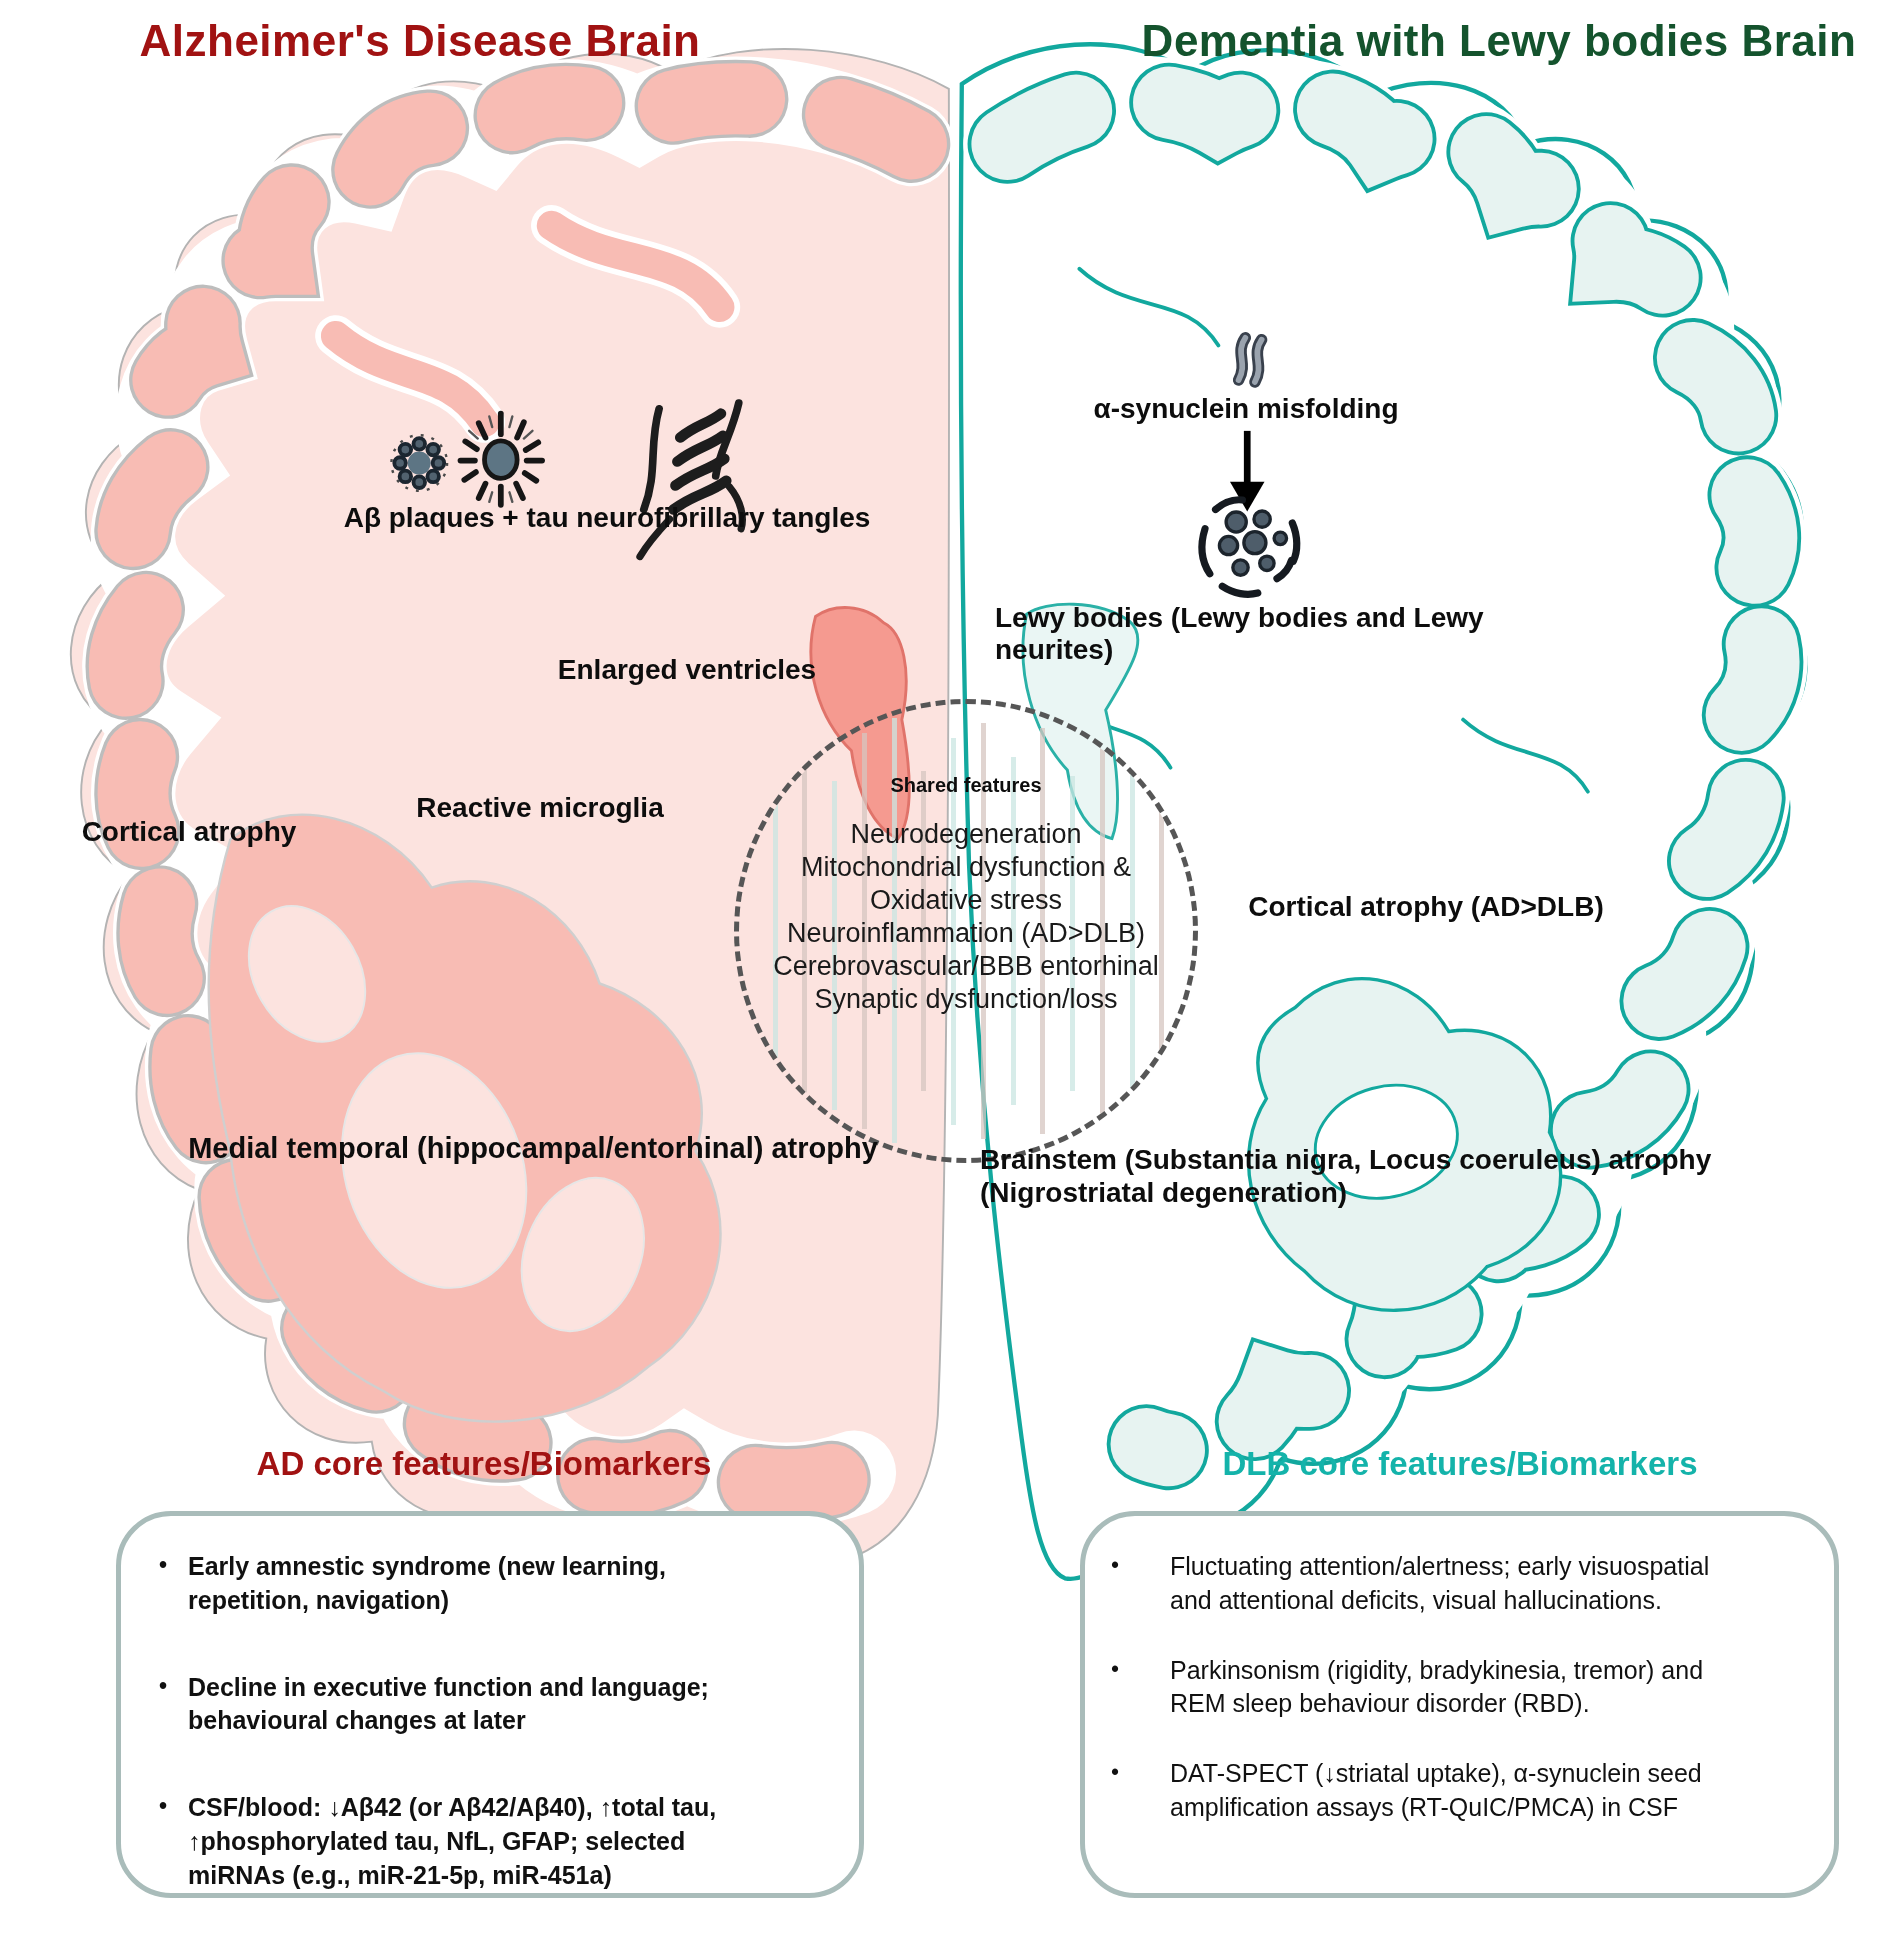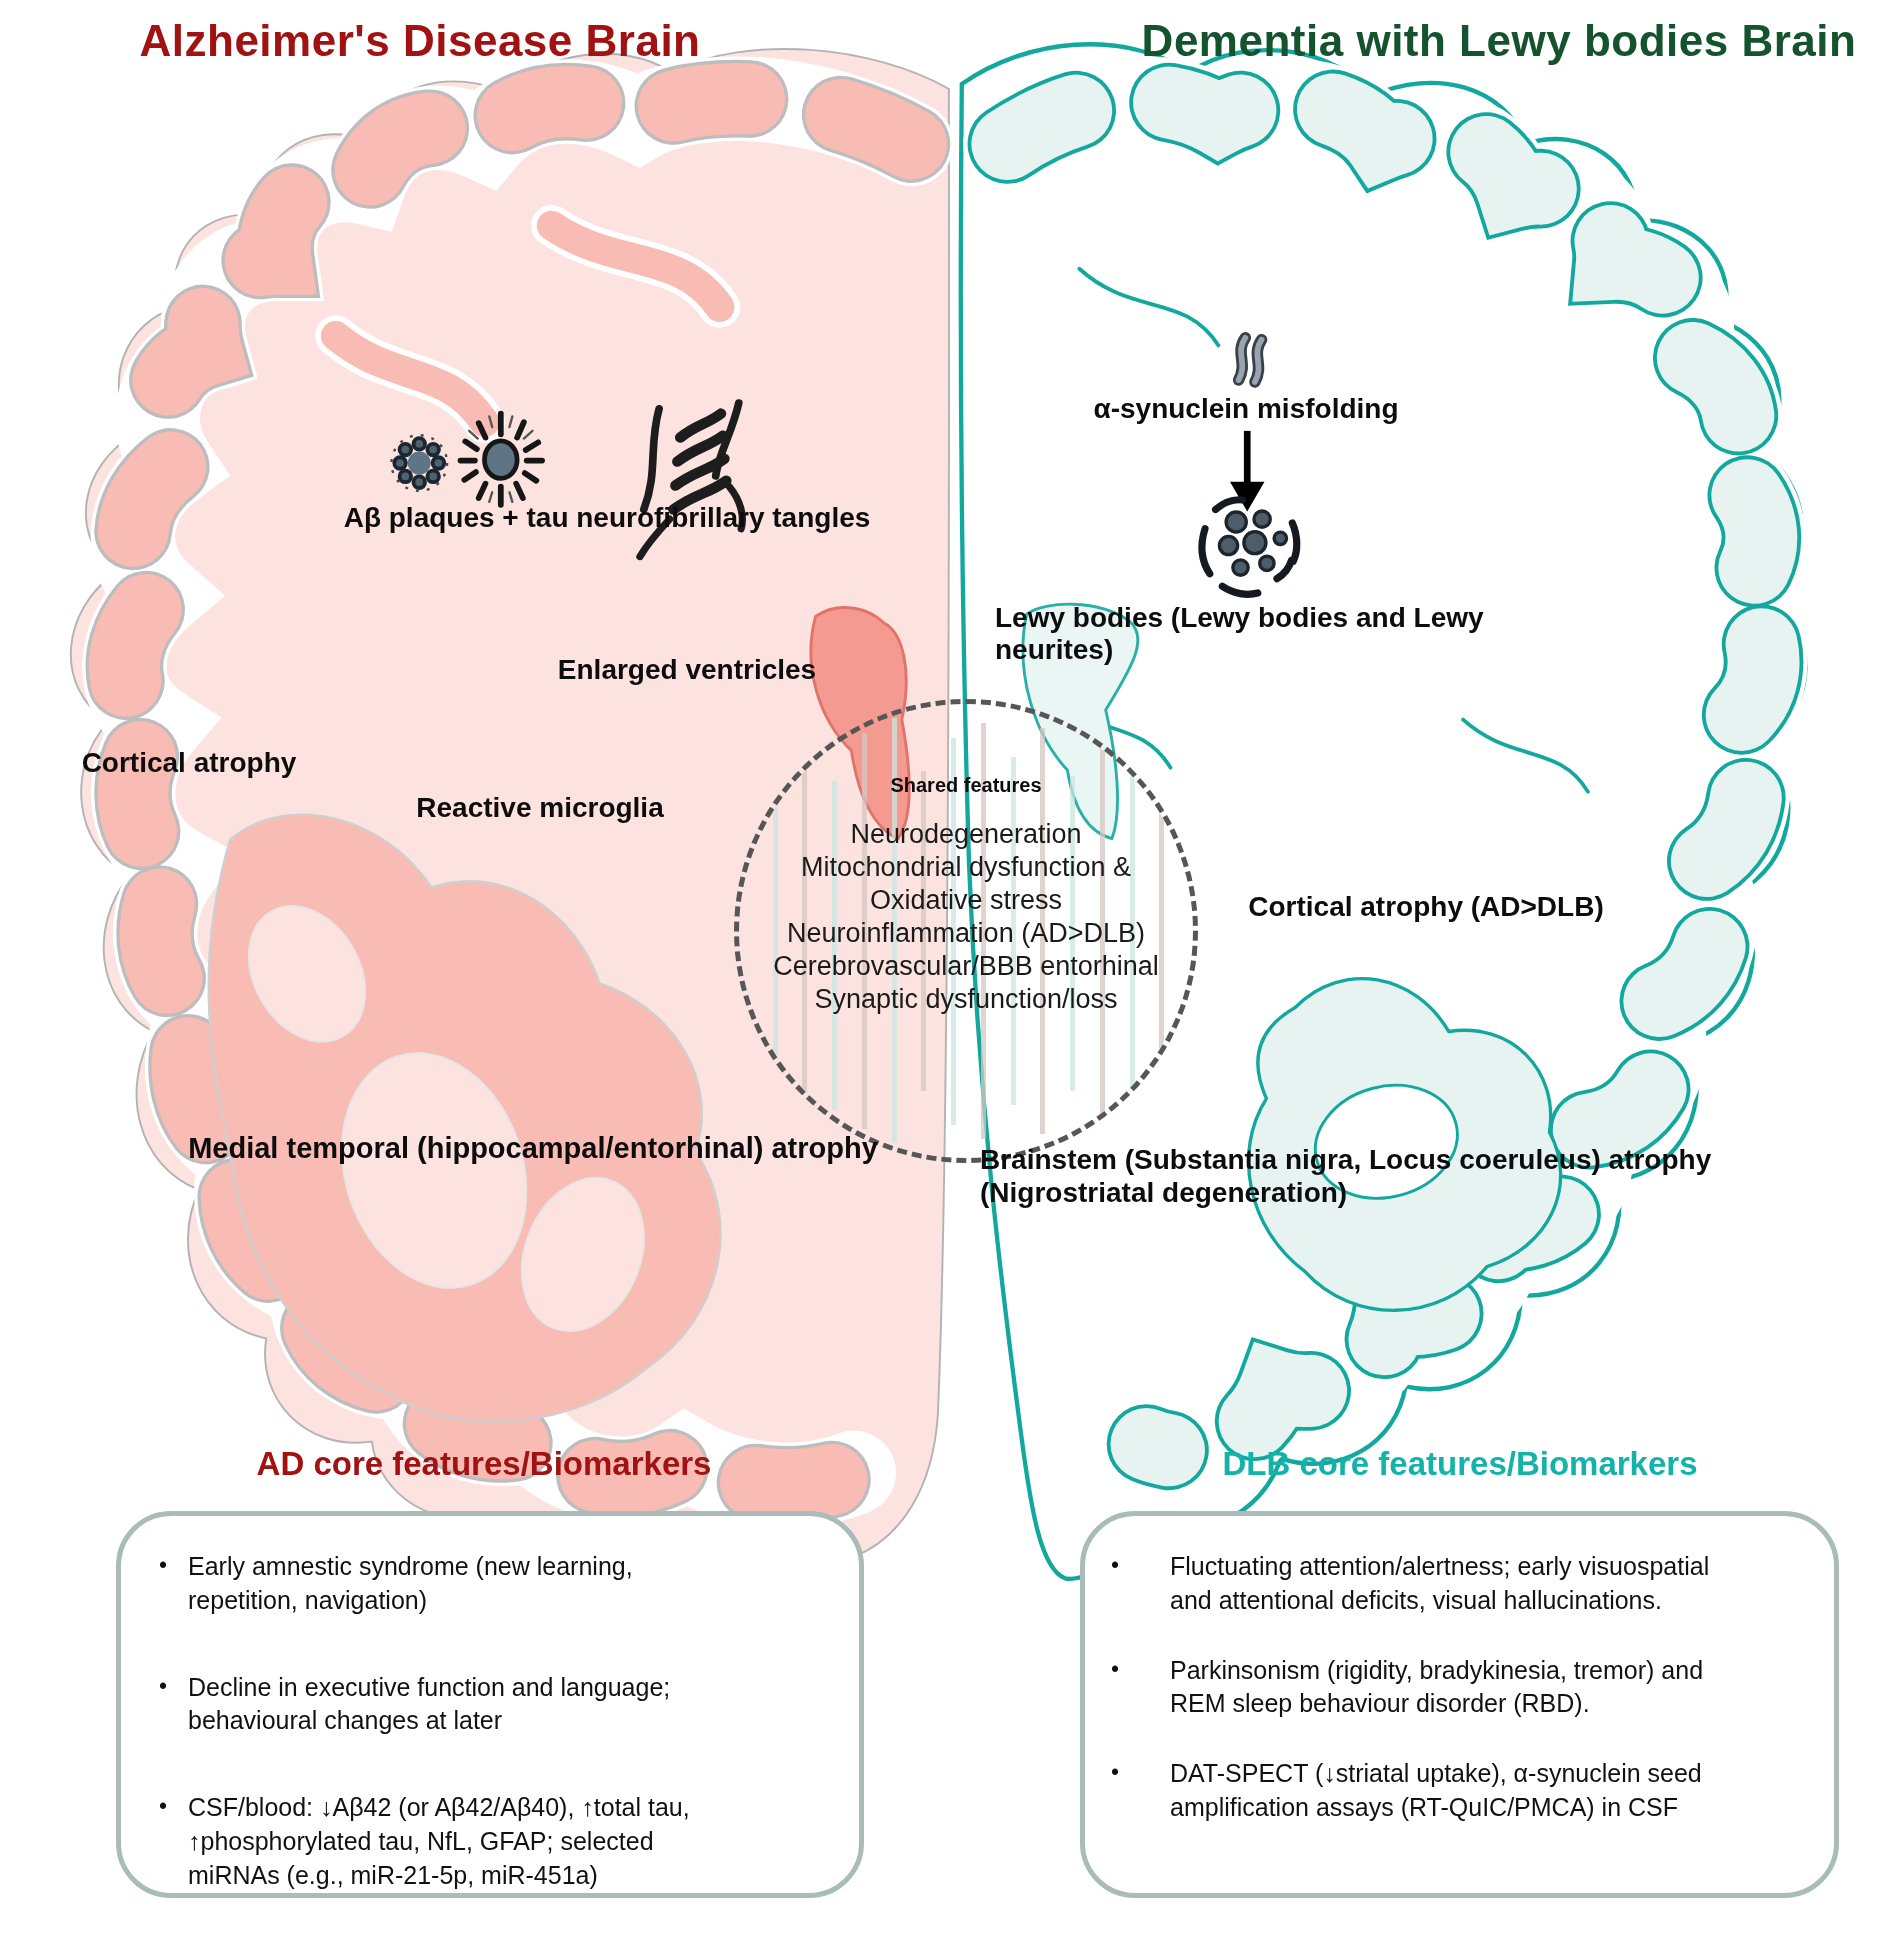--- a/index.html
+++ b/index.html
@@ -12,21 +12,21 @@
   .title.ad{left:420px;top:16.3px;}
   .title.dlb{left:1499px;top:16.3px;}
 
   .label{position:absolute;transform:translate(-50%,-50%);font-size:28px;font-weight:bold;
          white-space:nowrap;color:#0d0d0d;z-index:5;}
   .label.wrap{white-space:normal;}
   .label.leftalign{transform:none;white-space:normal;text-align:left;}
 
   .lbl-abplaques{left:607px;top:518px;}
   .lbl-enlarged{left:687px;top:670px;}
-  .lbl-cortical-ad{left:189px;top:763px;}
+  .lbl-cortical-ad{left:189px;top:832px;}
   .lbl-microglia{left:540px;top:808px;}
   .lbl-medial{left:533px;top:1148px;font-size:29px;}
   .lbl-alpha{left:1246px;top:409px;}
   .lbl-lewy{left:1278px;top:602px;width:566px;transform:translateX(-50%);line-height:1.16;}
   .lbl-cortical-dlb{left:1426px;top:907px;}
   .lbl-brainstem{left:980px;top:1143px;width:873px;line-height:1.18;}
 
   
   .shared-circle{position:absolute;left:734px;top:699px;width:464px;height:464px;
     border:5.3px dashed #565656;border-radius:50%;overflow:hidden;z-index:4;box-sizing:border-box;}
@@ -44,21 +44,21 @@
   .hdr-dlb{left:1460px;top:1445px;}
 
   .feature-box{position:absolute;top:1511px;height:387px;background:#ffffff;
     border:5.3px solid #a9bcba;border-radius:55px;box-sizing:border-box;z-index:6;}
   .box-ad{left:116px;width:748px;}
   .box-dlb{left:1080px;width:759px;}
   .feature-box ul{list-style:none;margin:0;font-size:25px;line-height:1.35;color:#111;}
   .box-ad ul{padding:34px 14.4px 0 38px;}
   .box-dlb ul{padding:34px 9.6px 0 26px;}
   .feature-box li{position:relative;}
-  .box-ad li{padding-left:29px;width:552px;margin-bottom:53px;}
+  .box-ad li{padding-left:29px;width:552px;margin-bottom:53px;font-weight:bold;}
   .box-dlb li{padding-left:59px;width:557px;margin-bottom:36px;}
   .feature-box li::before{content:"\2022";position:absolute;left:0;top:0;font-size:23px;}
 </style>
 </head>
 <body>
 
 <div class="canvas">
 
   <svg class="art" viewBox="0 0 3917 4075">
 

